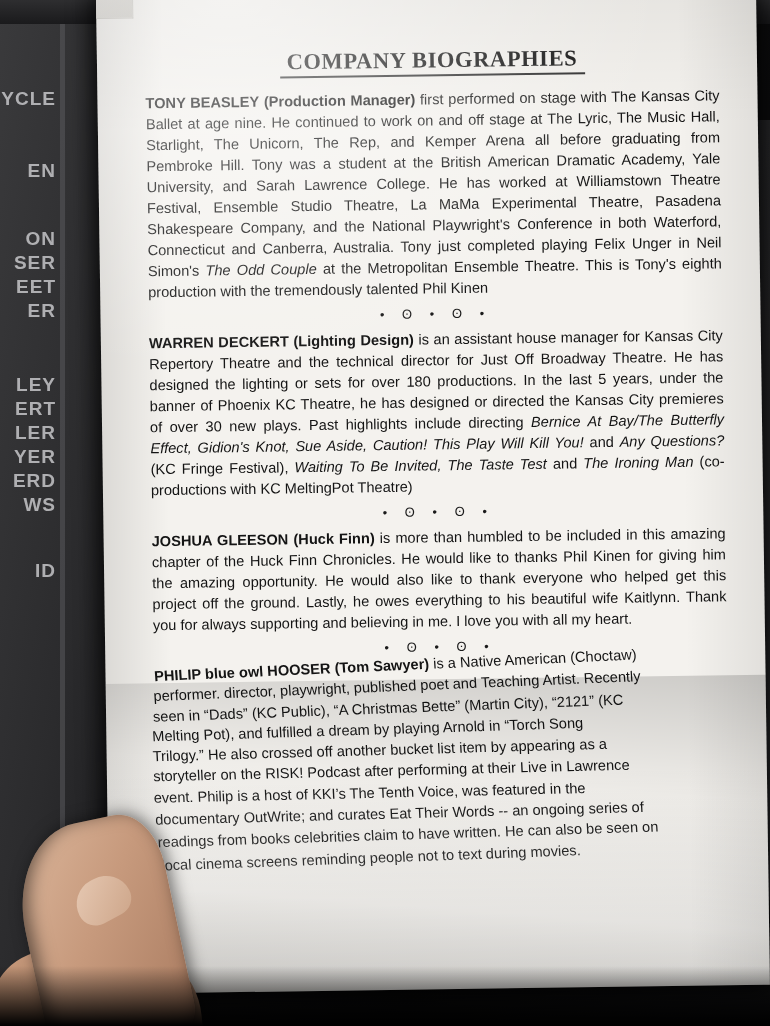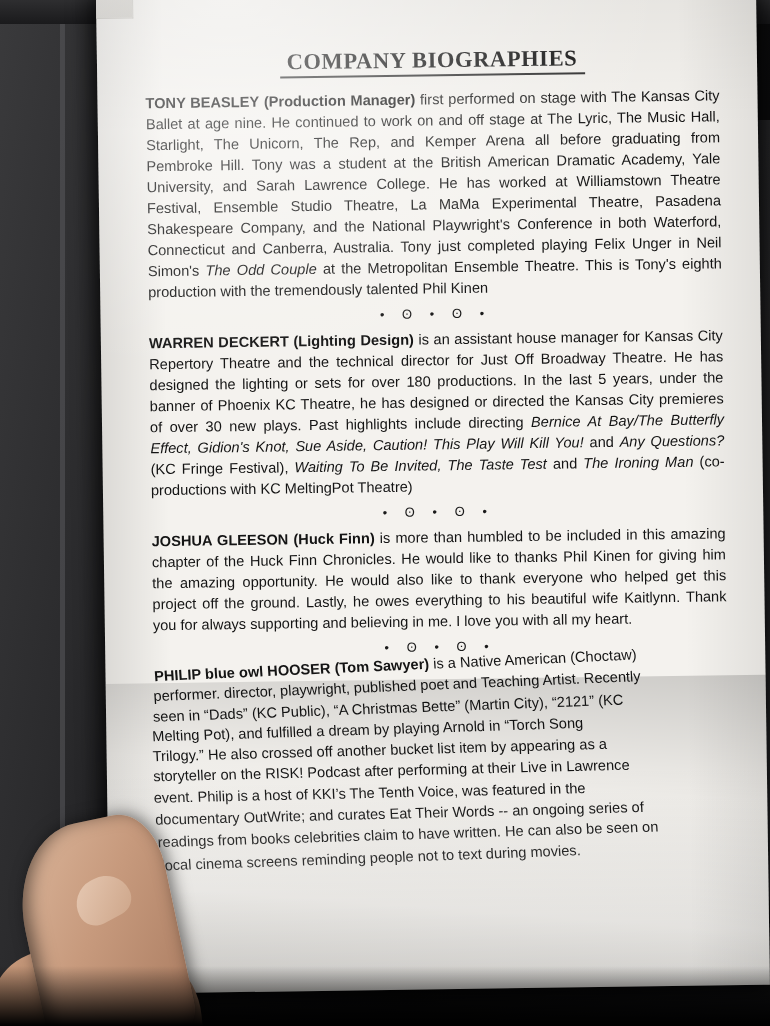--- a/index.html
+++ b/index.html
@@ -226,20 +226,35 @@
 
 <div id="root">
 
   <div class="bg-dark"></div>
   <div class="bg-left-panel"></div>
   <div class="bg-left-edge"></div>
   <div class="bg-top-strip"></div>
   <div class="bg-right-glow"></div>
   <div class="bg-right-rail"></div>
 
+  <div class="bg-text" style="top:88px">
+    <div class="l">YCLE</div>
+    <div class="l" style="margin-top:50px">EN</div>
+    <div class="l" style="margin-top:46px">ON</div>
+    <div class="l">SER</div>
+    <div class="l">EET</div>
+    <div class="l">ER</div>
+    <div class="l" style="margin-top:52px">LEY</div>
+    <div class="l">ERT</div>
+    <div class="l">LER</div>
+    <div class="l">YER</div>
+    <div class="l">ERD</div>
+    <div class="l">WS</div>
+    <div class="l" style="margin-top:44px">ID</div>
+  </div>
 
   <div class="sheet">
     <div class="sheet-fold"></div>
 
     <div class="page">
 
       <h1 class="doc-title">COMPANY BIOGRAPHIES</h1>
       <div class="title-rule"></div>
 
       <p class="bio">

